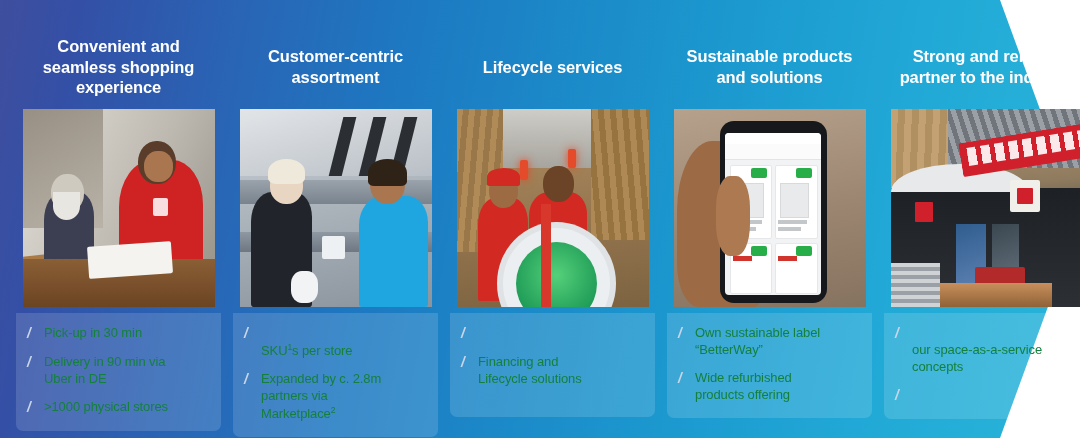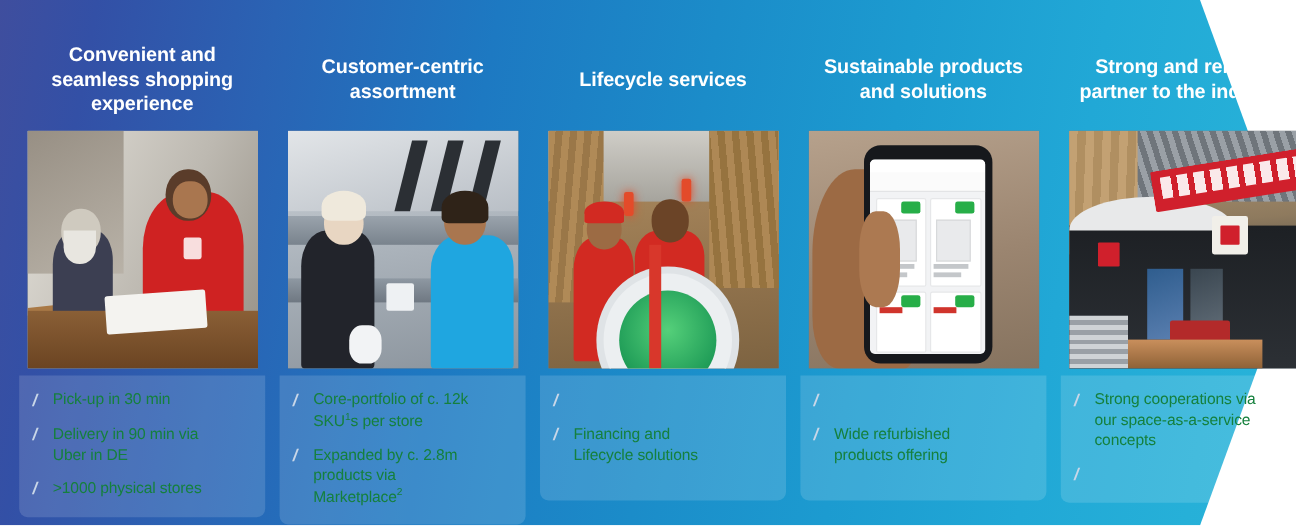--- a/index.html
+++ b/index.html
@@ -270,29 +270,29 @@
           <div class="sh shead"></div>
           <div class="sh shair"></div>
           <div class="sh box"></div>
           <div class="sh hp"></div>
         </div>
       </div>
       <div class="bullets">
         <div class="bullet">
           <div class="slashmark">/</div>
           <div class="btext">
-            <span>Core-portfolio of c. 12k</span><br>
+            <br>
             <span>SKU<sup>1</sup>s per store</span>
           </div>
         </div>
         <div class="bullet">
           <div class="slashmark">/</div>
           <div class="btext">
             <span>Expanded by c. 2.8m</span><br>
-            <span>products via</span><br>
+            <span>partners via</span><br>
             <span>Marketplace<sup>2</sup></span>
           </div>
         </div>
       </div>
     </div>
 
     <div class="col">
       <div class="col-title">Lifecycle services</div>
       <div class="photo">
         <div class="ph p3">
@@ -350,20 +350,24 @@
             <div class="sh txt tB2"></div>
             <div class="sh red rA"></div>
             <div class="sh red rB"></div>
           </div>
           <div class="sh thumb"></div>
         </div>
       </div>
       <div class="bullets">
         <div class="bullet">
           <div class="slashmark">/</div>
+          <div class="btext">
+            <span>Own sustainable label</span><br>
+            <span>“BetterWay”</span>
+          </div>
         </div>
         <div class="bullet">
           <div class="slashmark">/</div>
           <div class="btext">
             <span>Wide refurbished</span><br>
             <span>products offering</span>
           </div>
         </div>
       </div>
     </div>
@@ -385,21 +389,21 @@
           <div class="sh post2"></div>
           <div class="sh chairs"></div>
           <div class="sh counter"></div>
           <div class="sh shelfL"></div>
         </div>
       </div>
       <div class="bullets">
         <div class="bullet">
           <div class="slashmark">/</div>
           <div class="btext">
-            <span>Strong cooperations via</span><br>
+            <br>
             <span>our space-as-a-service</span><br>
             <span>concepts</span>
           </div>
         </div>
         <div class="bullet">
           <div class="slashmark">/</div>
         </div>
       </div>
     </div>
 

